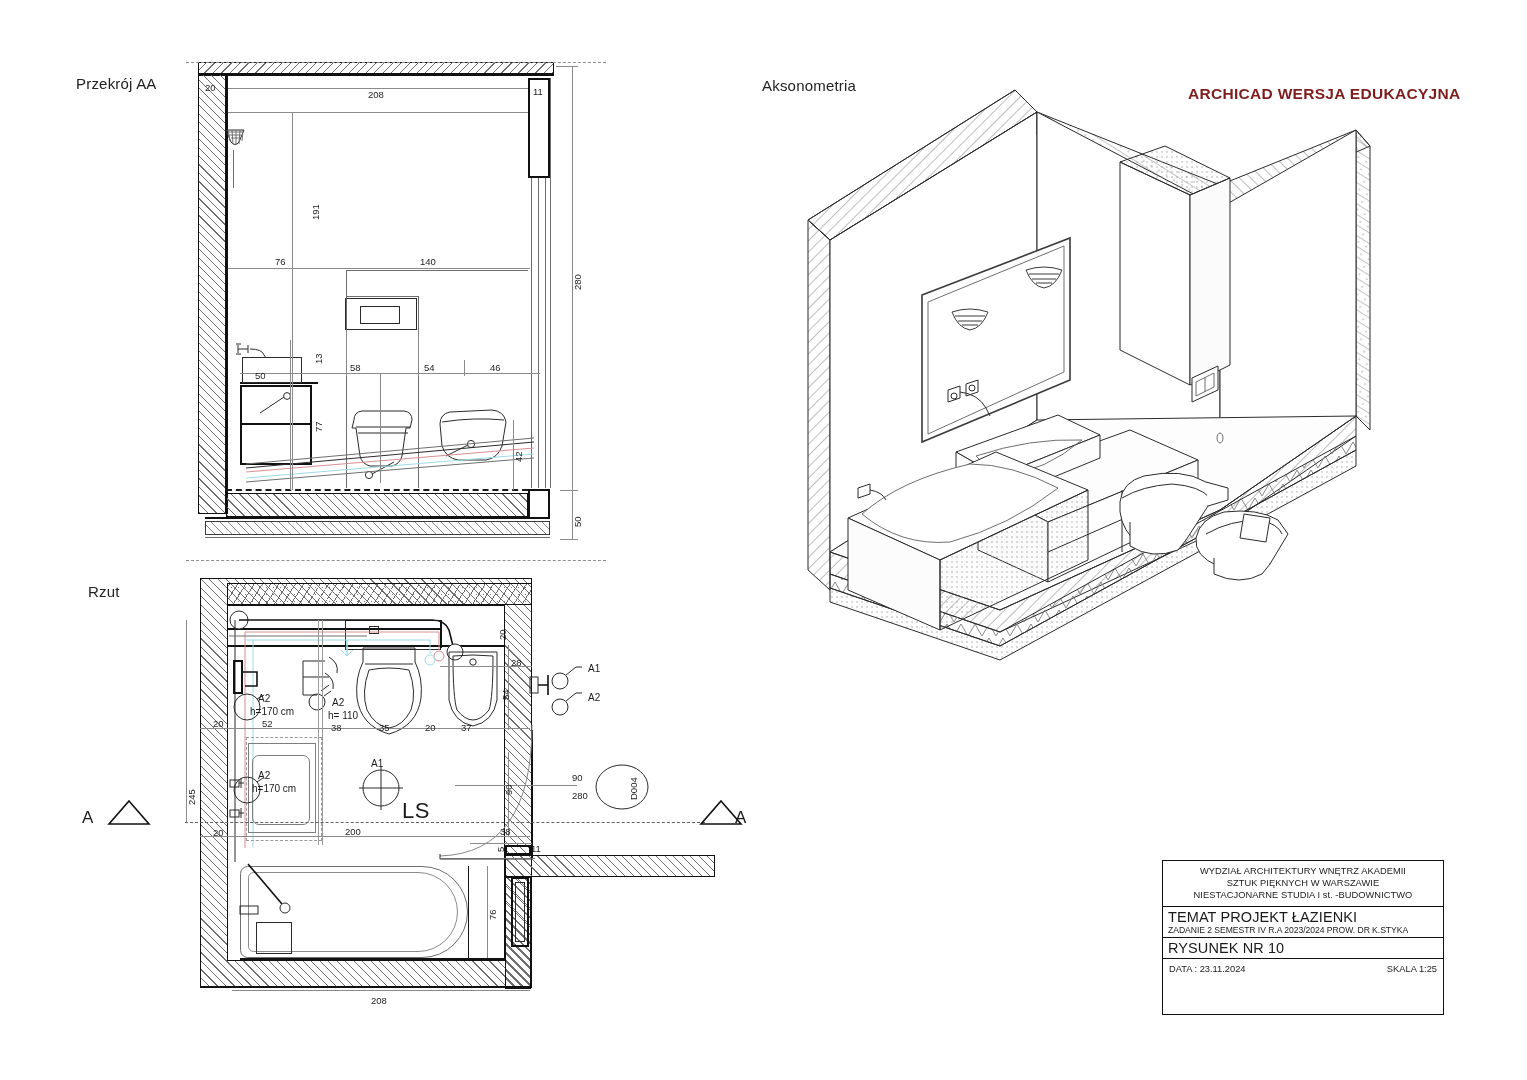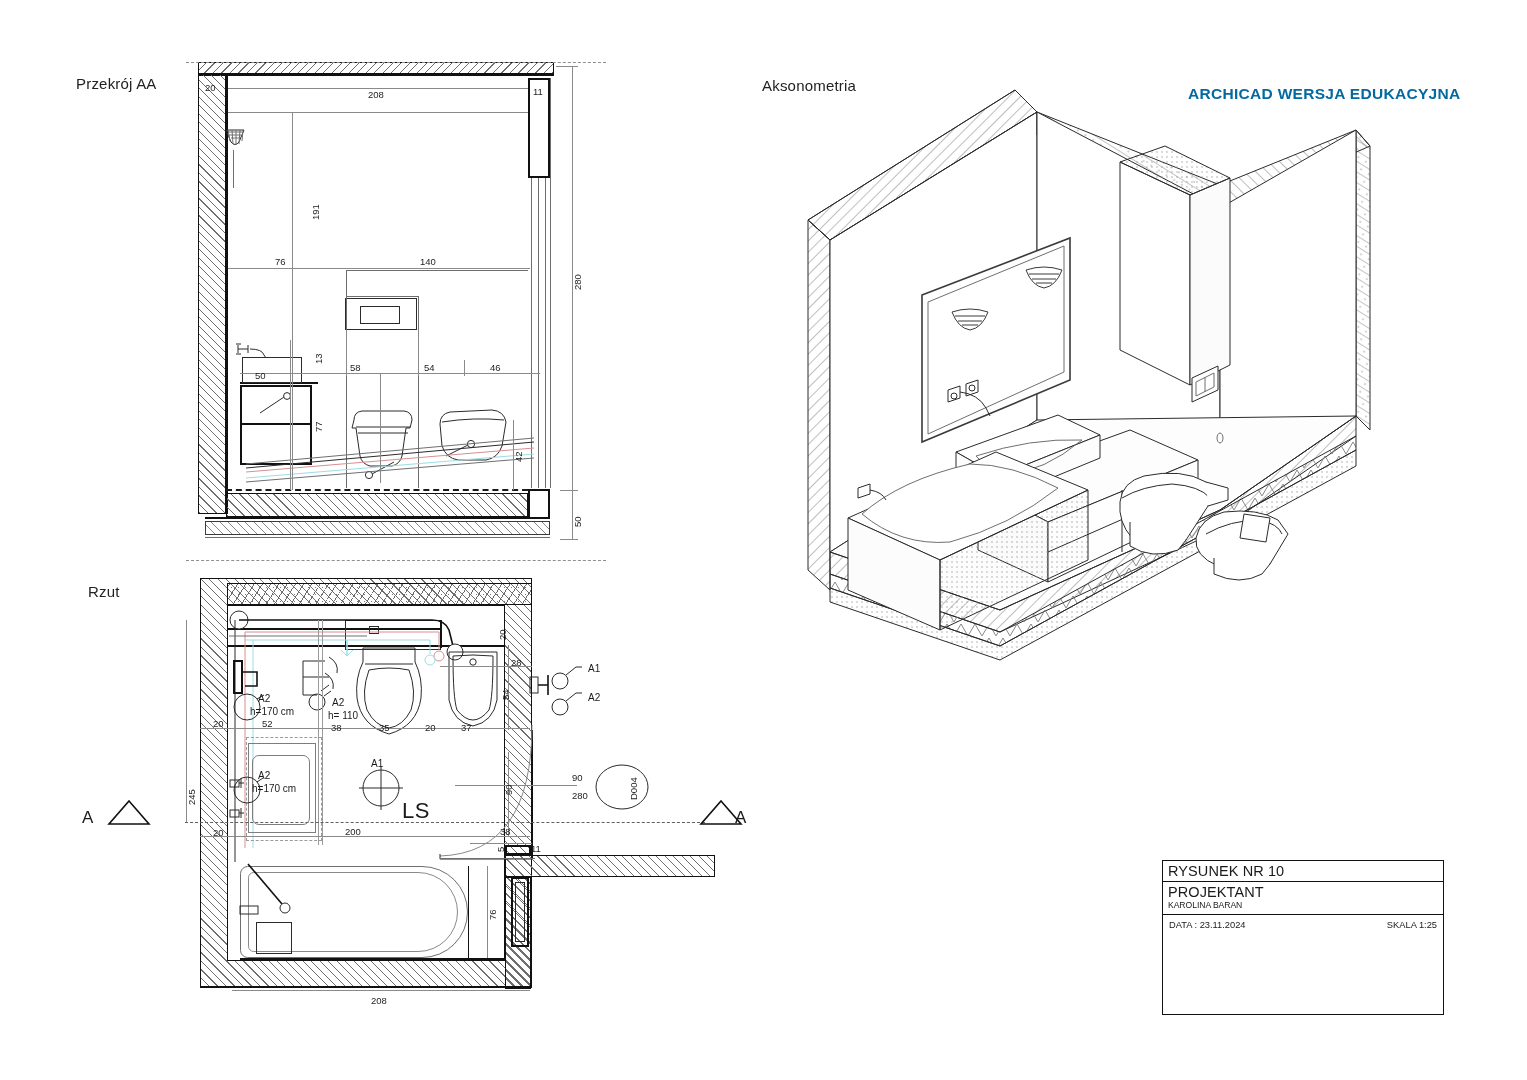--- a/index.html
+++ b/index.html
@@ -17,21 +17,21 @@
   .view-title {
     position:absolute; font-size:15px; color:#222; letter-spacing:.2px;
     white-space:nowrap;
   }
   #title-section { left:76px;  top:62px;margin-top:13px; }
   #title-plan    { left:88px;  top:583px; }
   #title-axo     { left:762px; top:77px; }
 
   .watermark {
     position:absolute; left:1188px; top:85px;
-    font-size:15.5px; font-weight:bold; color:#0369a1;
+    font-size:15.5px; font-weight:bold; color:#7f1d1d;
     letter-spacing:.3px; white-space:nowrap;
   }
 
   
   .ln { position:absolute; background:#2b2b2b; }
   .h  { height:1px; }
   .v  { width:1px; }
   .thin { background:#6e6e6e; }
   .thick { background:#111; }
   .dim  { background:#8a8a8a; }
@@ -509,26 +509,31 @@
 
       <polygon points="392,288 418,276 418,300 392,312" fill="#fff" stroke="#2b2b2b" stroke-width="1"></polygon>
       <polygon points="396,292 414,283 414,297 396,306" fill="#fff" stroke="#6f6f6f" stroke-width="1"></polygon>
       <line x1="405" y1="287" x2="405" y2="302" stroke="#6f6f6f" stroke-width="1"></line>
 
       <ellipse cx="420" cy="348" rx="3" ry="5" fill="none" stroke="#6f6f6f" stroke-width="1"></ellipse>
     </svg>
   </div>
 
   <div class="tblock">
+    <div class="tb-row tb-head">
+      <div>WYDZIAŁ ARCHITEKTURY WNĘTRZ AKADEMII</div>
+      <div>SZTUK PIĘKNYCH W WARSZAWIE</div>
+      <div>NIESTACJONARNE STUDIA I st. -BUDOWNICTWO</div>
+    </div>
+    <div class="tb-row">
+      <div class="tb-main">TEMAT PROJEKT ŁAZIENKI</div>
+      <div class="tb-sub">ZADANIE 2 SEMESTR IV R.A 2023/2024  PROW. DR K.STYKA</div>
+    </div>
     <div class="tb-row">
       <div class="tb-main" style="padding-bottom:2px;">RYSUNEK NR 10</div>
-    </div>
-    <div class="tb-row">
-      <div class="tb-main">PROJEKTANT</div>
-      <div class="tb-sub" style="padding-bottom:4px;">KAROLINA  BARAN</div>
     </div>
     <div class="tb-row tb-foot">
       <span>DATA : 23.11.2024</span>
       <span>SKALA 1:25</span>
     </div>
   </div>
 
 </div>
 
 </body></html>

